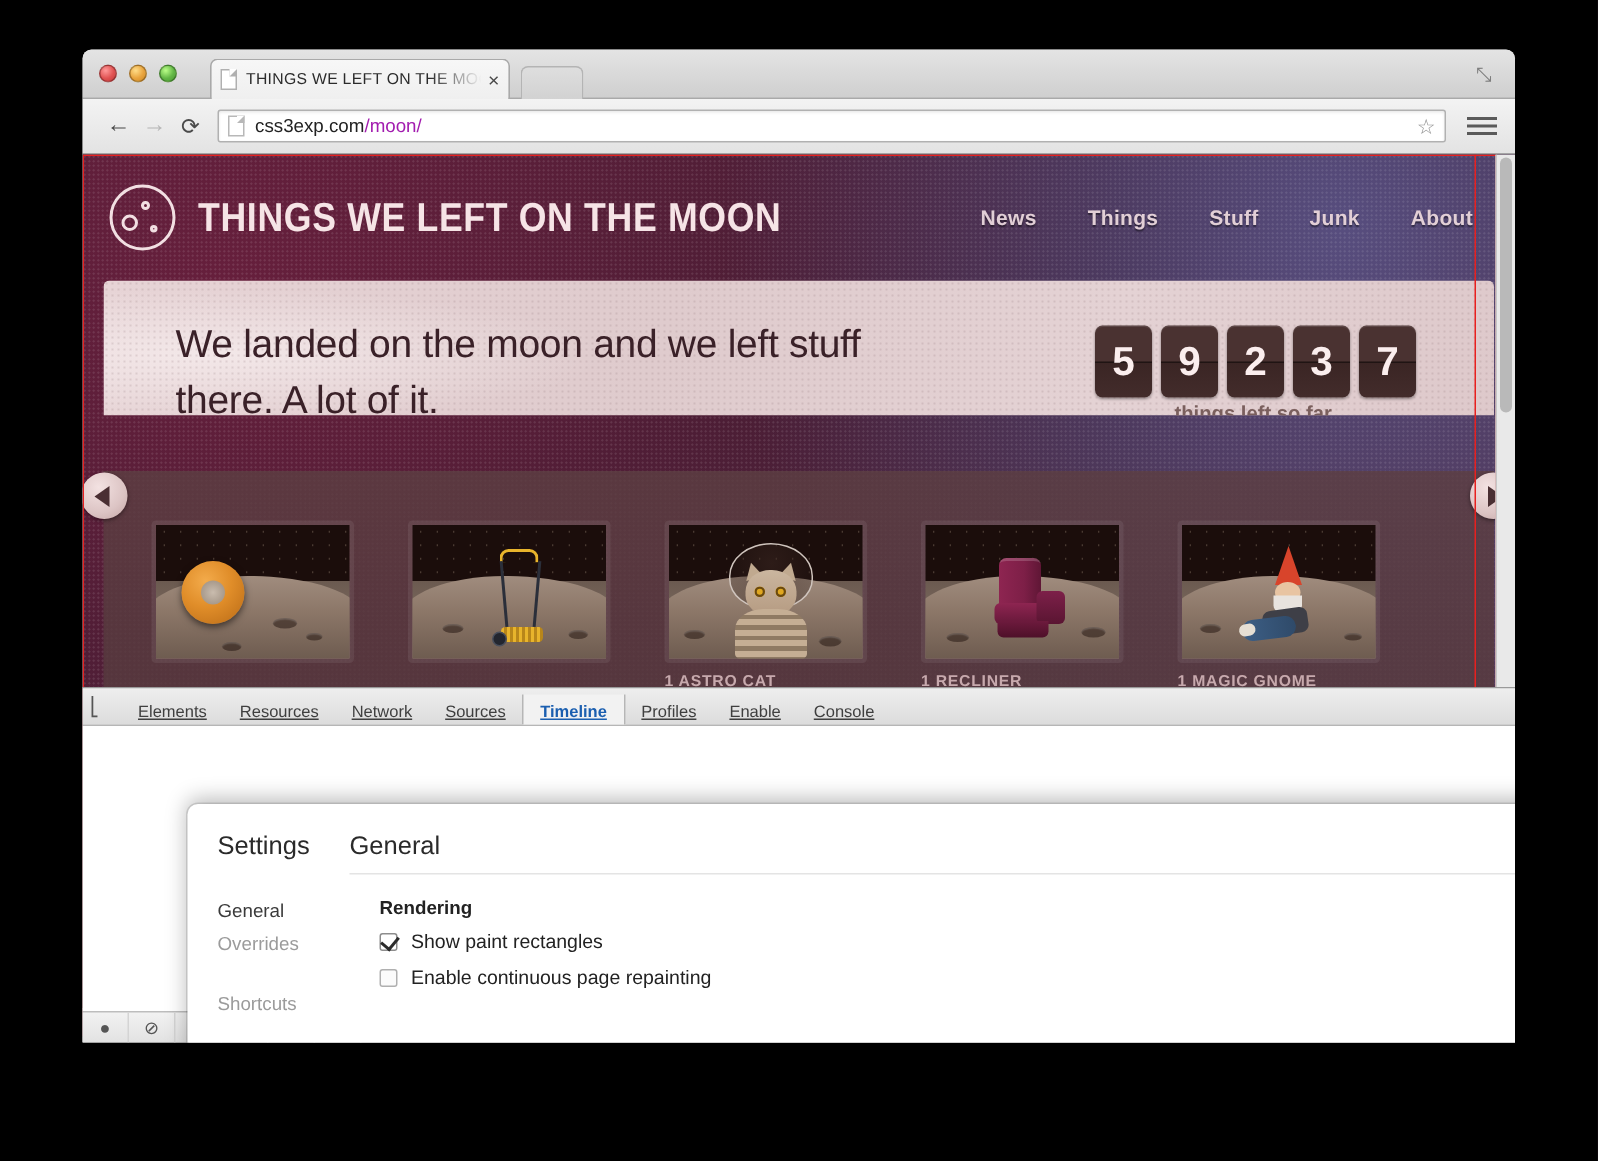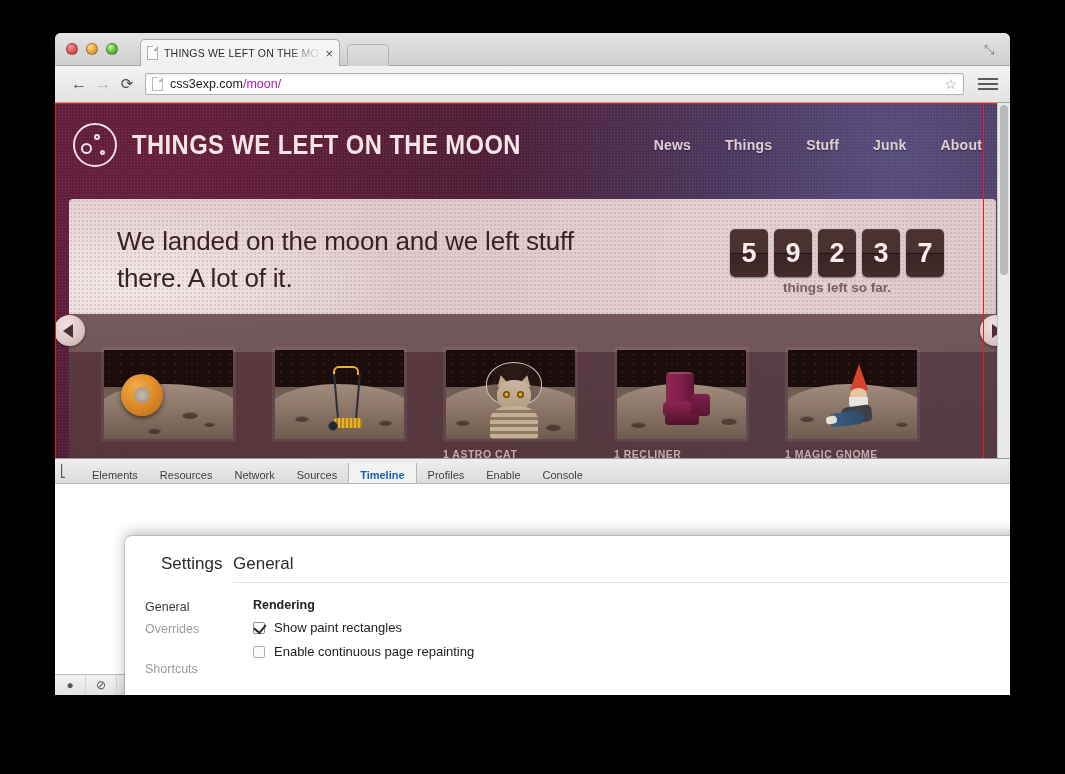--- a/index.html
+++ b/index.html
@@ -138,21 +138,21 @@
   }
   .site-nav { margin-left: auto; display: flex; gap: 34px; padding-right: 14px; }
   .site-nav a {
     font-size: 14px; font-weight: bold; color: #e2cfd6;
     text-decoration: none; letter-spacing: .2px;
     text-shadow: 0 1px 1px rgba(0,0,0,.45); cursor: pointer;
   }
 
   
   .hero {
-    position: absolute; left: 14px; right: 14px; top: 96px; height: 153px;
+    position: absolute; left: 14px; right: 14px; top: 84px; height: 90px;
     border-radius: 4px 4px 0 0; overflow: hidden;
     background:
       radial-gradient(ellipse 40% 70% at 8% 55%, rgba(255,250,250,.55) 0%, rgba(255,250,250,0) 70%),
       linear-gradient(105deg,#e7d4d6 0%,#dfcbcd 40%,#e4d2d4 72%,#dec9cb 100%);
   }
   .hero-tex {
     position: absolute; inset: 0; opacity: .30;
     background-image: radial-gradient(rgba(120,90,95,.55) .8px, transparent .9px);
     background-size: 4px 4px;
   }
@@ -350,21 +350,21 @@
   }
   .dt-tabbar {
     height: 25px; background: linear-gradient(to bottom,#eeeeee,#dcdcdc);
     border-bottom: 1px solid #b6b6b6; display: flex; align-items: flex-end;
     padding-left: 26px; font-size: 11px; color: #3f3f3f;
   }
   .dt-tabbar .dock {
     position: absolute; left: 5px; top: 5px; width: 16px; height: 15px;
     color: #555; font-size: 12px;
   }
-  .dt-tab { padding: 0 11px; height: 20px; line-height: 24px; cursor: pointer; }
+  .dt-tab { padding: 0 11px; height: 20px; line-height: 24px; cursor: pointer; text-decoration: underline; }
   .dt-tab.active {
     background: #f2f2f2; border-left: 1px solid #b6b6b6;
     border-right: 1px solid #b6b6b6; color: #1b5fb0; font-weight: bold;
   }
   .dt-body { position: absolute; left:0; right:0; top:25px; bottom:21px;
              background: #fff; }
 
   
   .dt-statusbar {
     position: absolute; left: 0; right: 0; bottom: 0; height: 21px;
@@ -396,21 +396,21 @@
 
   
   #settings-dialog {
     position: absolute; left: 70px; top: 503px; width: 925px; height: 175px;
     background: #fff; border-radius: 7px 7px 0 0;
     box-shadow: 0 -3px 14px rgba(0,0,0,.28), 0 0 0 1px rgba(0,0,0,.12);
     overflow: hidden;
   }
   .sd-head { display: flex; align-items: flex-start; padding: 18px 0 0 0; height: 52px; }
   .sd-title {
-    width: 108px; padding-left: 36px; font-size: 17px; color: #2a2a2a;
+    width: 108px; padding-left: 20px; font-size: 17px; color: #2a2a2a;
     font-weight: normal;
   }
   .sd-section-title { font-size: 17px; color: #2a2a2a; }
   .sd-main { display: flex; }
   .sd-nav { width: 108px; padding: 8px 0 0 20px; }
   .sd-nav div { font-size: 12.5px; line-height: 22px; cursor: pointer; color: #9b9b9b; }
   .sd-nav div.active { color: #3a3a3a; }
   .sd-nav div.spaced { margin-top: 18px; }
   .sd-content { flex: 1 1 auto; padding: 6px 0 0 20px; border-left: none;
                 position: relative; }

